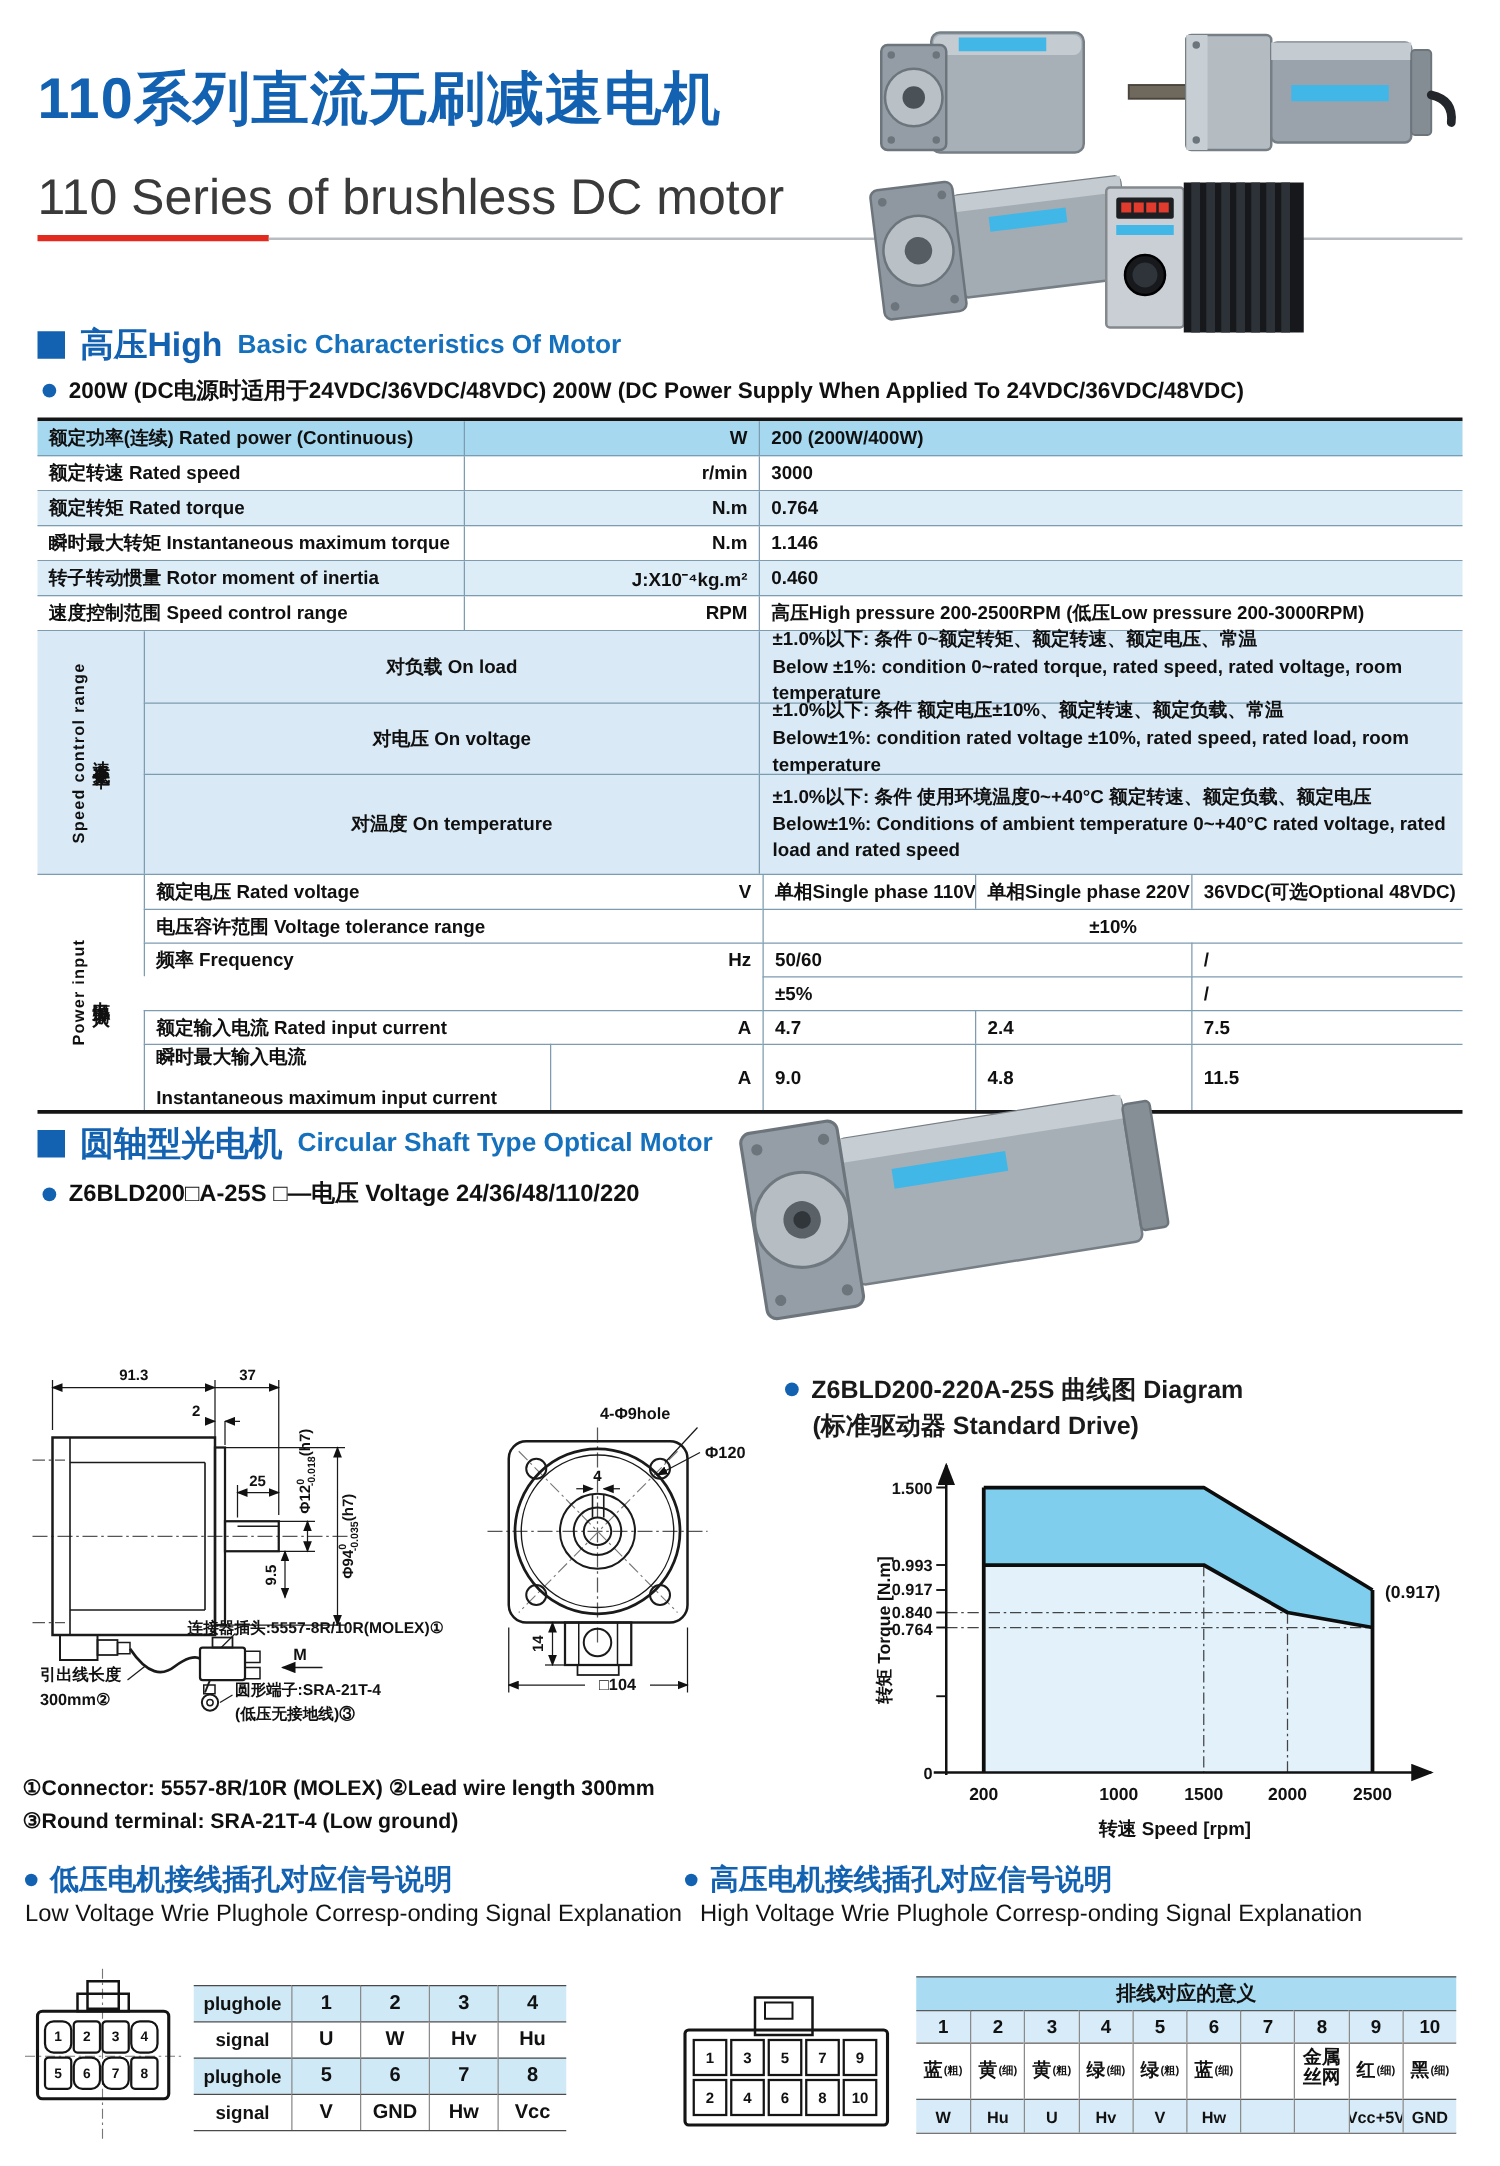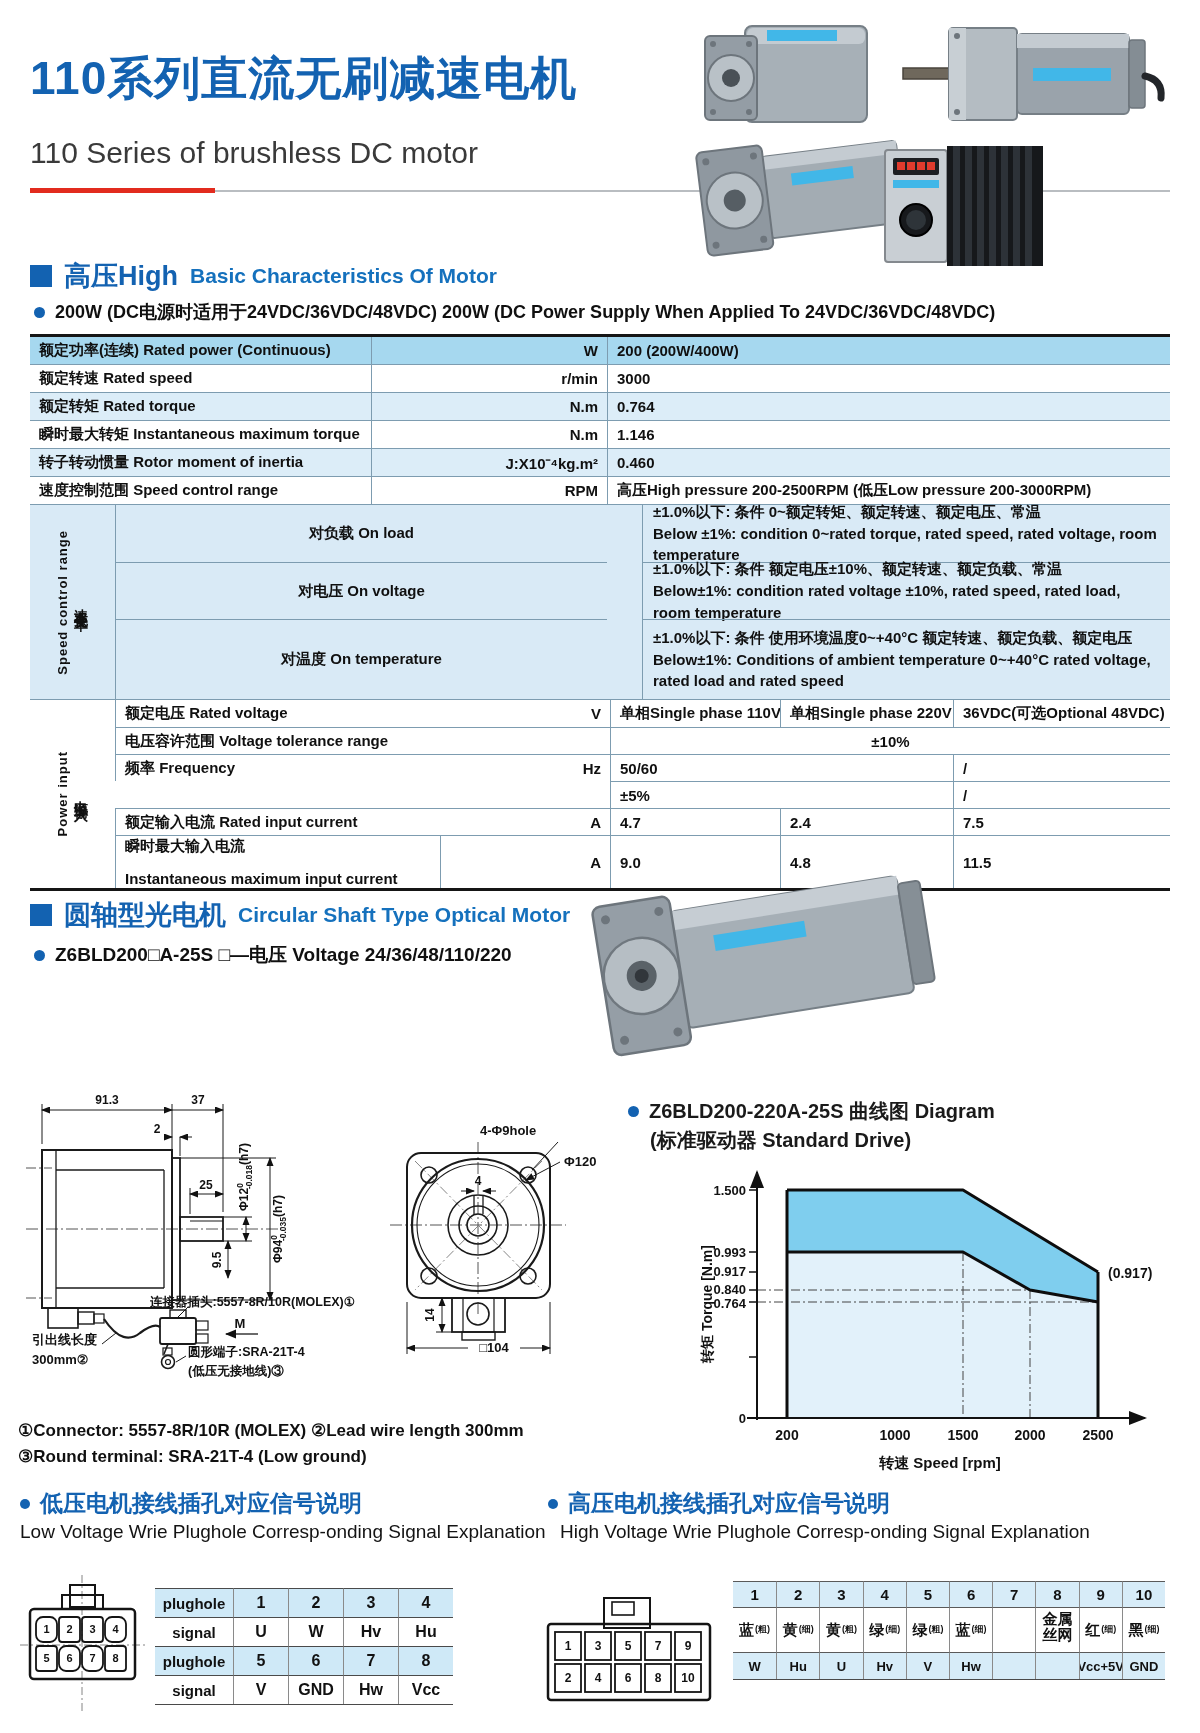--- a/index.html
+++ b/index.html
@@ -3,21 +3,21 @@
 <meta charset="utf-8">
 <style>
   html,body{margin:0;padding:0;background:#fff;}
   .page{position:relative;width:1200px;height:1733px;background:#fff;overflow:hidden;
         font-family:"Liberation Sans",sans-serif;color:#111;}
   .abs{position:absolute;}
   svg{font-family:"Liberation Sans",sans-serif;}
 
   
   .title-cn{left:30px;top:48px;font-size:46px;font-weight:800;color:#1362b1;letter-spacing:1px;}
-  .title-en{left:30px;top:136px;font-size:30px;font-weight:500;color:#3a3a3a;}
+  .title-en{left:30px;top:136px;font-size:40px;font-weight:500;color:#3a3a3a;}
   .rule-red{left:30px;top:188px;width:185px;height:5px;background:#e22b1e;}
   .rule-gray{left:215px;top:190px;width:955px;height:2px;background:#b9bdc1;}
 
   .sec-head{display:flex;align-items:center;gap:12px;}
   .sec-square{width:22px;height:22px;background:#1362b1;flex:0 0 auto;}
   .sec-cn{font-size:27px;font-weight:800;color:#1362b1;}
   .sec-en{font-size:21px;font-weight:600;color:#1571bd;}
 
   .bullet-row{display:flex;align-items:center;gap:10px;}
   .bdot{width:11px;height:11px;border-radius:50%;background:#1362b1;flex:0 0 auto;}
@@ -31,21 +31,21 @@
   .unit{justify-content:flex-end;}
   .bl{border-left:1px solid #7d9cb0;}
   .bg-hd{background:#a6d8ef;}
   .bg-lt{background:#dcedf8;}
 
   .sgroup{display:grid;grid-template-columns:85px 492px 563px;grid-template-rows:57px 57px 80px;
           background:#d9eaf6;border-bottom:1px solid #7d9cb0;}
   .sgroup .g-side{grid-column:1;grid-row:1 / span 3;}
   .g-lbl{display:flex;align-items:center;justify-content:center;border-left:1px solid #7d9cb0;}
   .g-val{display:flex;flex-direction:column;justify-content:center;border-left:1px solid #7d9cb0;
-         padding:2px 10px;line-height:1.45;margin-left:35px;}
+         padding:2px 10px;line-height:1.45;}
   .bt{border-top:1px solid #7d9cb0;}
 
   .pgroup{display:grid;grid-template-columns:85px 325px 170px 170px 173px 217px;
           grid-template-rows:27px 27px 27px 27px 27px 53px;background:#fff;}
   .pgroup .g-side{grid-column:1;grid-row:1 / span 6;}
   .p-cell{display:flex;align-items:center;padding:0 9px;overflow:hidden;white-space:nowrap;}
   .ctr{justify-content:center;}
   .two-line{flex-direction:column;align-items:flex-start;justify-content:space-between;line-height:1.3;white-space:normal;}
 
   .vside{display:flex;align-items:center;justify-content:center;gap:3px;}
@@ -569,20 +569,21 @@
       <text x="148" y="58">9</text>
       <text x="28" y="90">2</text>
       <text x="58" y="90">4</text>
       <text x="88" y="90">6</text>
       <text x="118" y="90">8</text>
       <text x="148" y="90">10</text>
     </g>
   </svg>
 
   <div class="abs hv-table">
+    <div class="hv-header">排线对应的意义</div>
     <div class="hv-row">
       <div class="hv-cell hv-num">1</div>
       <div class="hv-cell hv-num">2</div>
       <div class="hv-cell hv-num">3</div>
       <div class="hv-cell hv-num">4</div>
       <div class="hv-cell hv-num">5</div>
       <div class="hv-cell hv-num">6</div>
       <div class="hv-cell hv-num">7</div>
       <div class="hv-cell hv-num">8</div>
       <div class="hv-cell hv-num">9</div>

